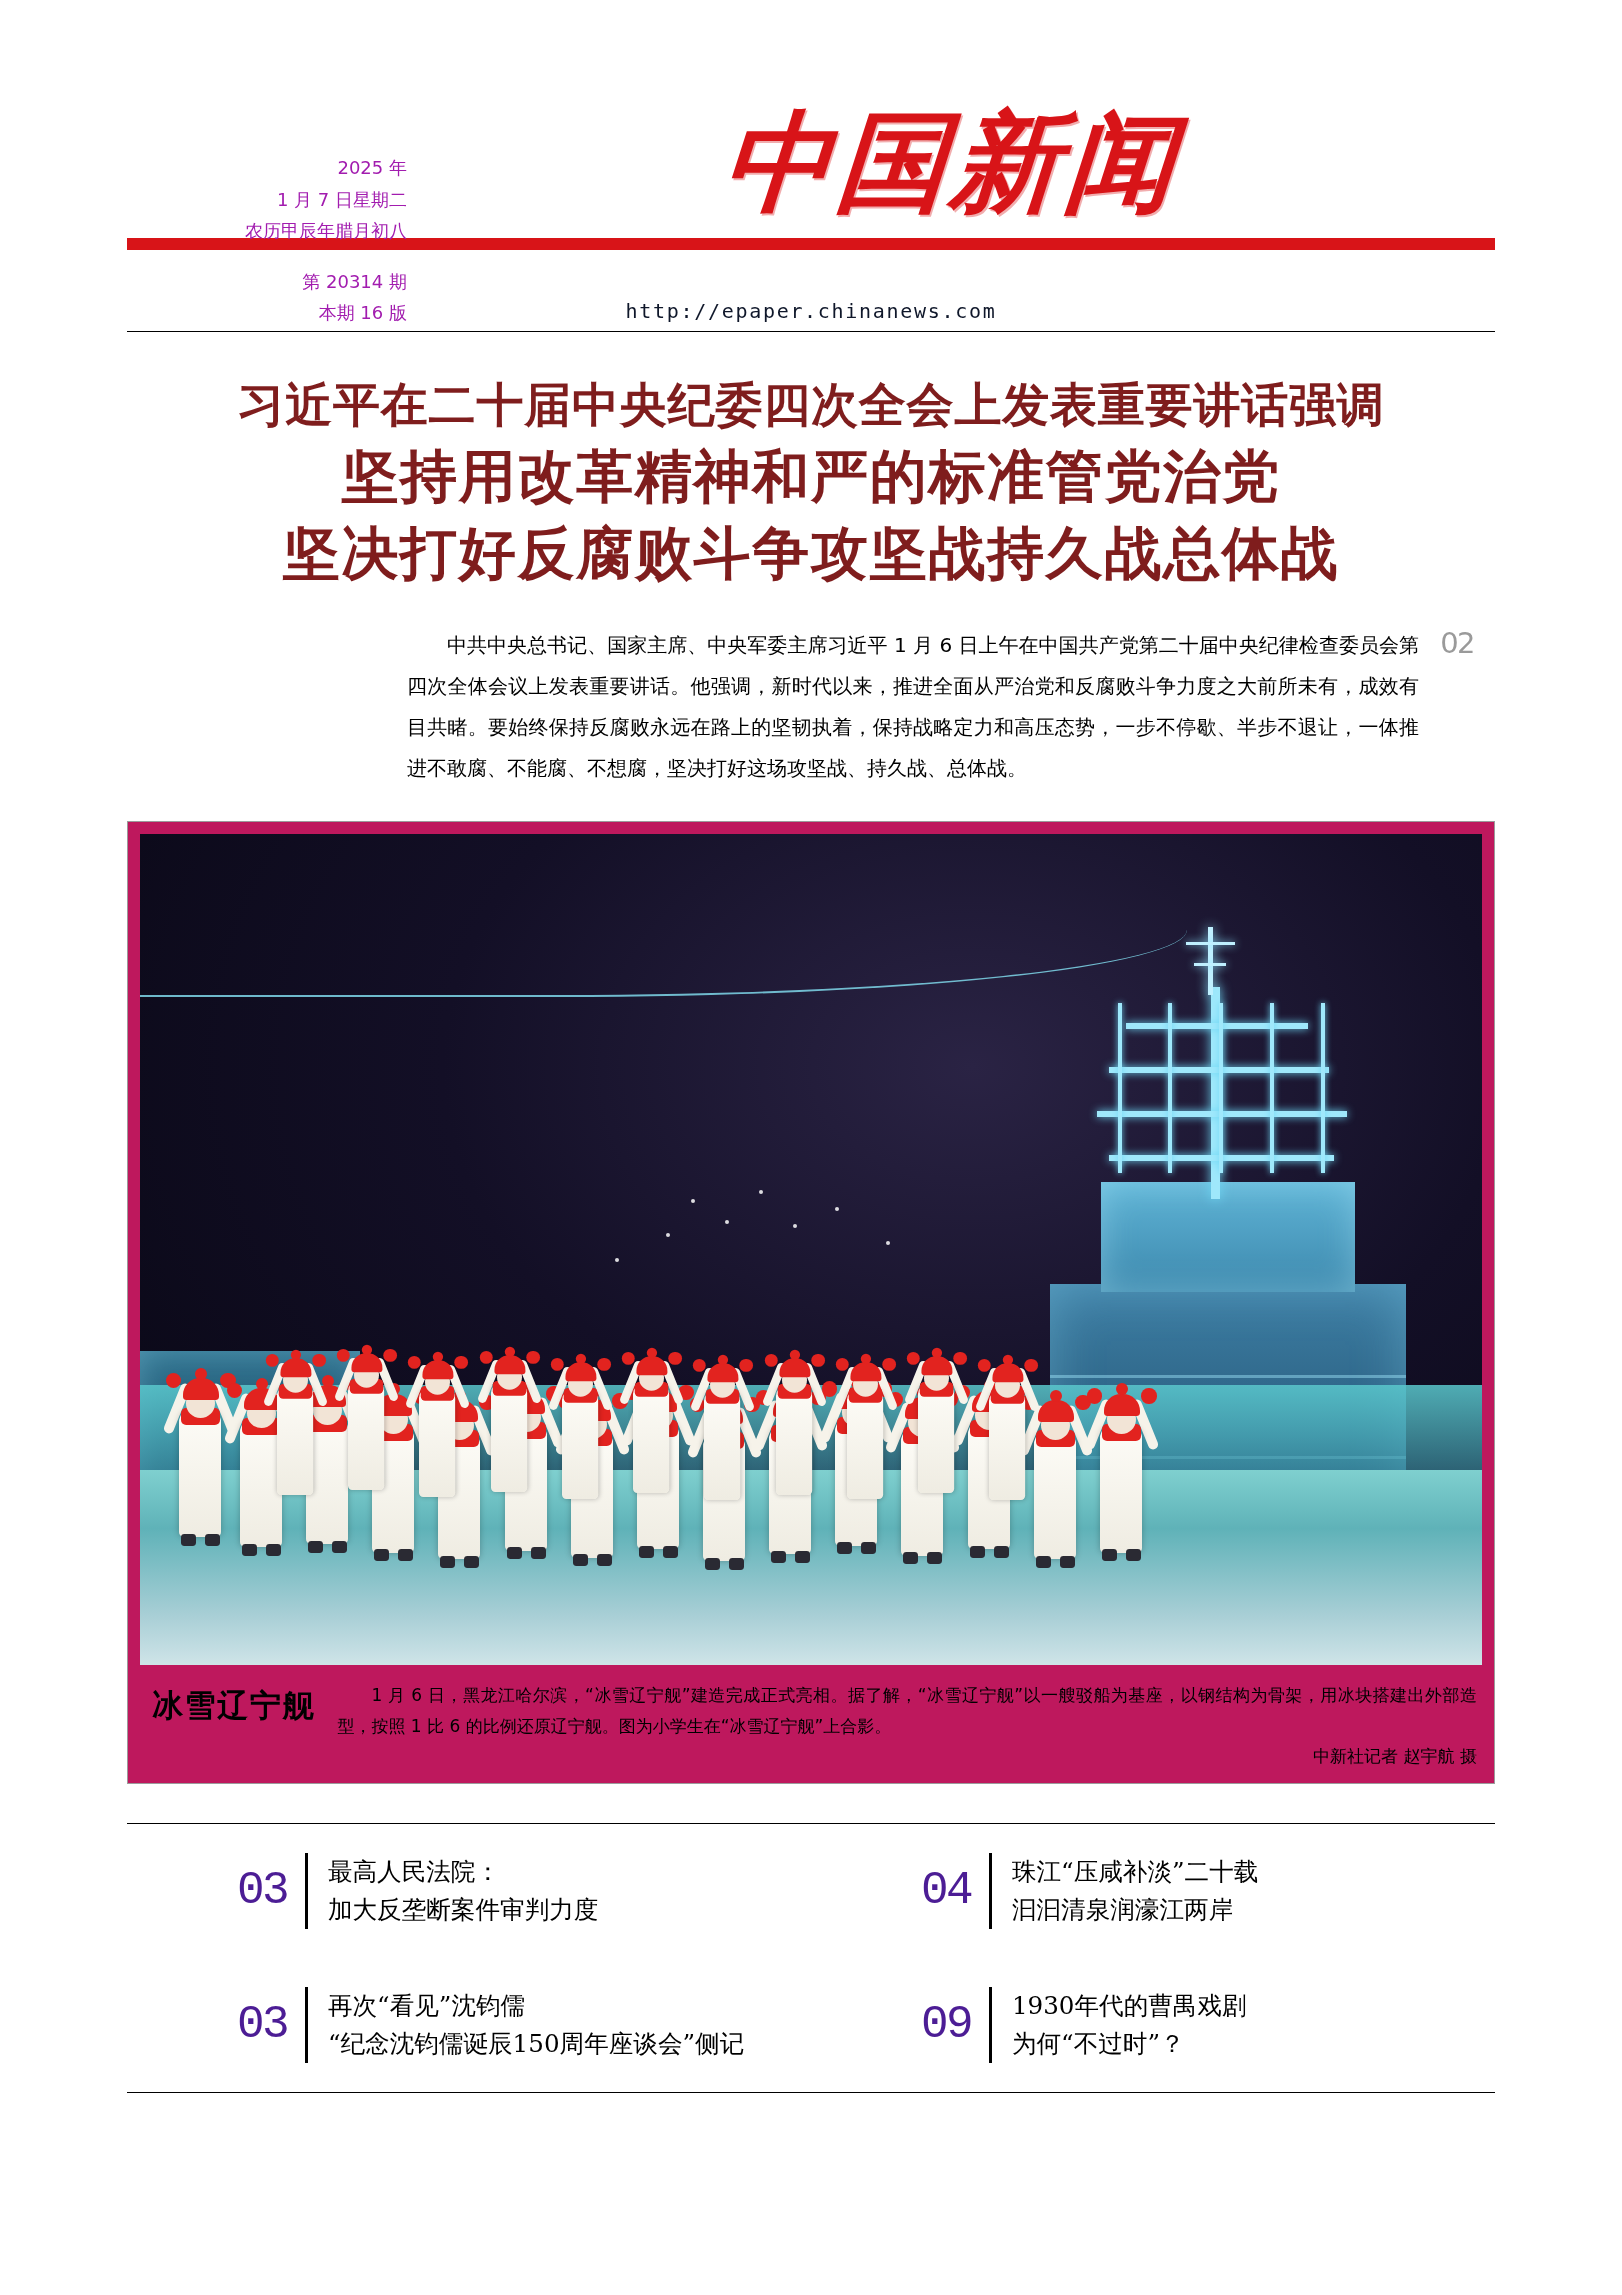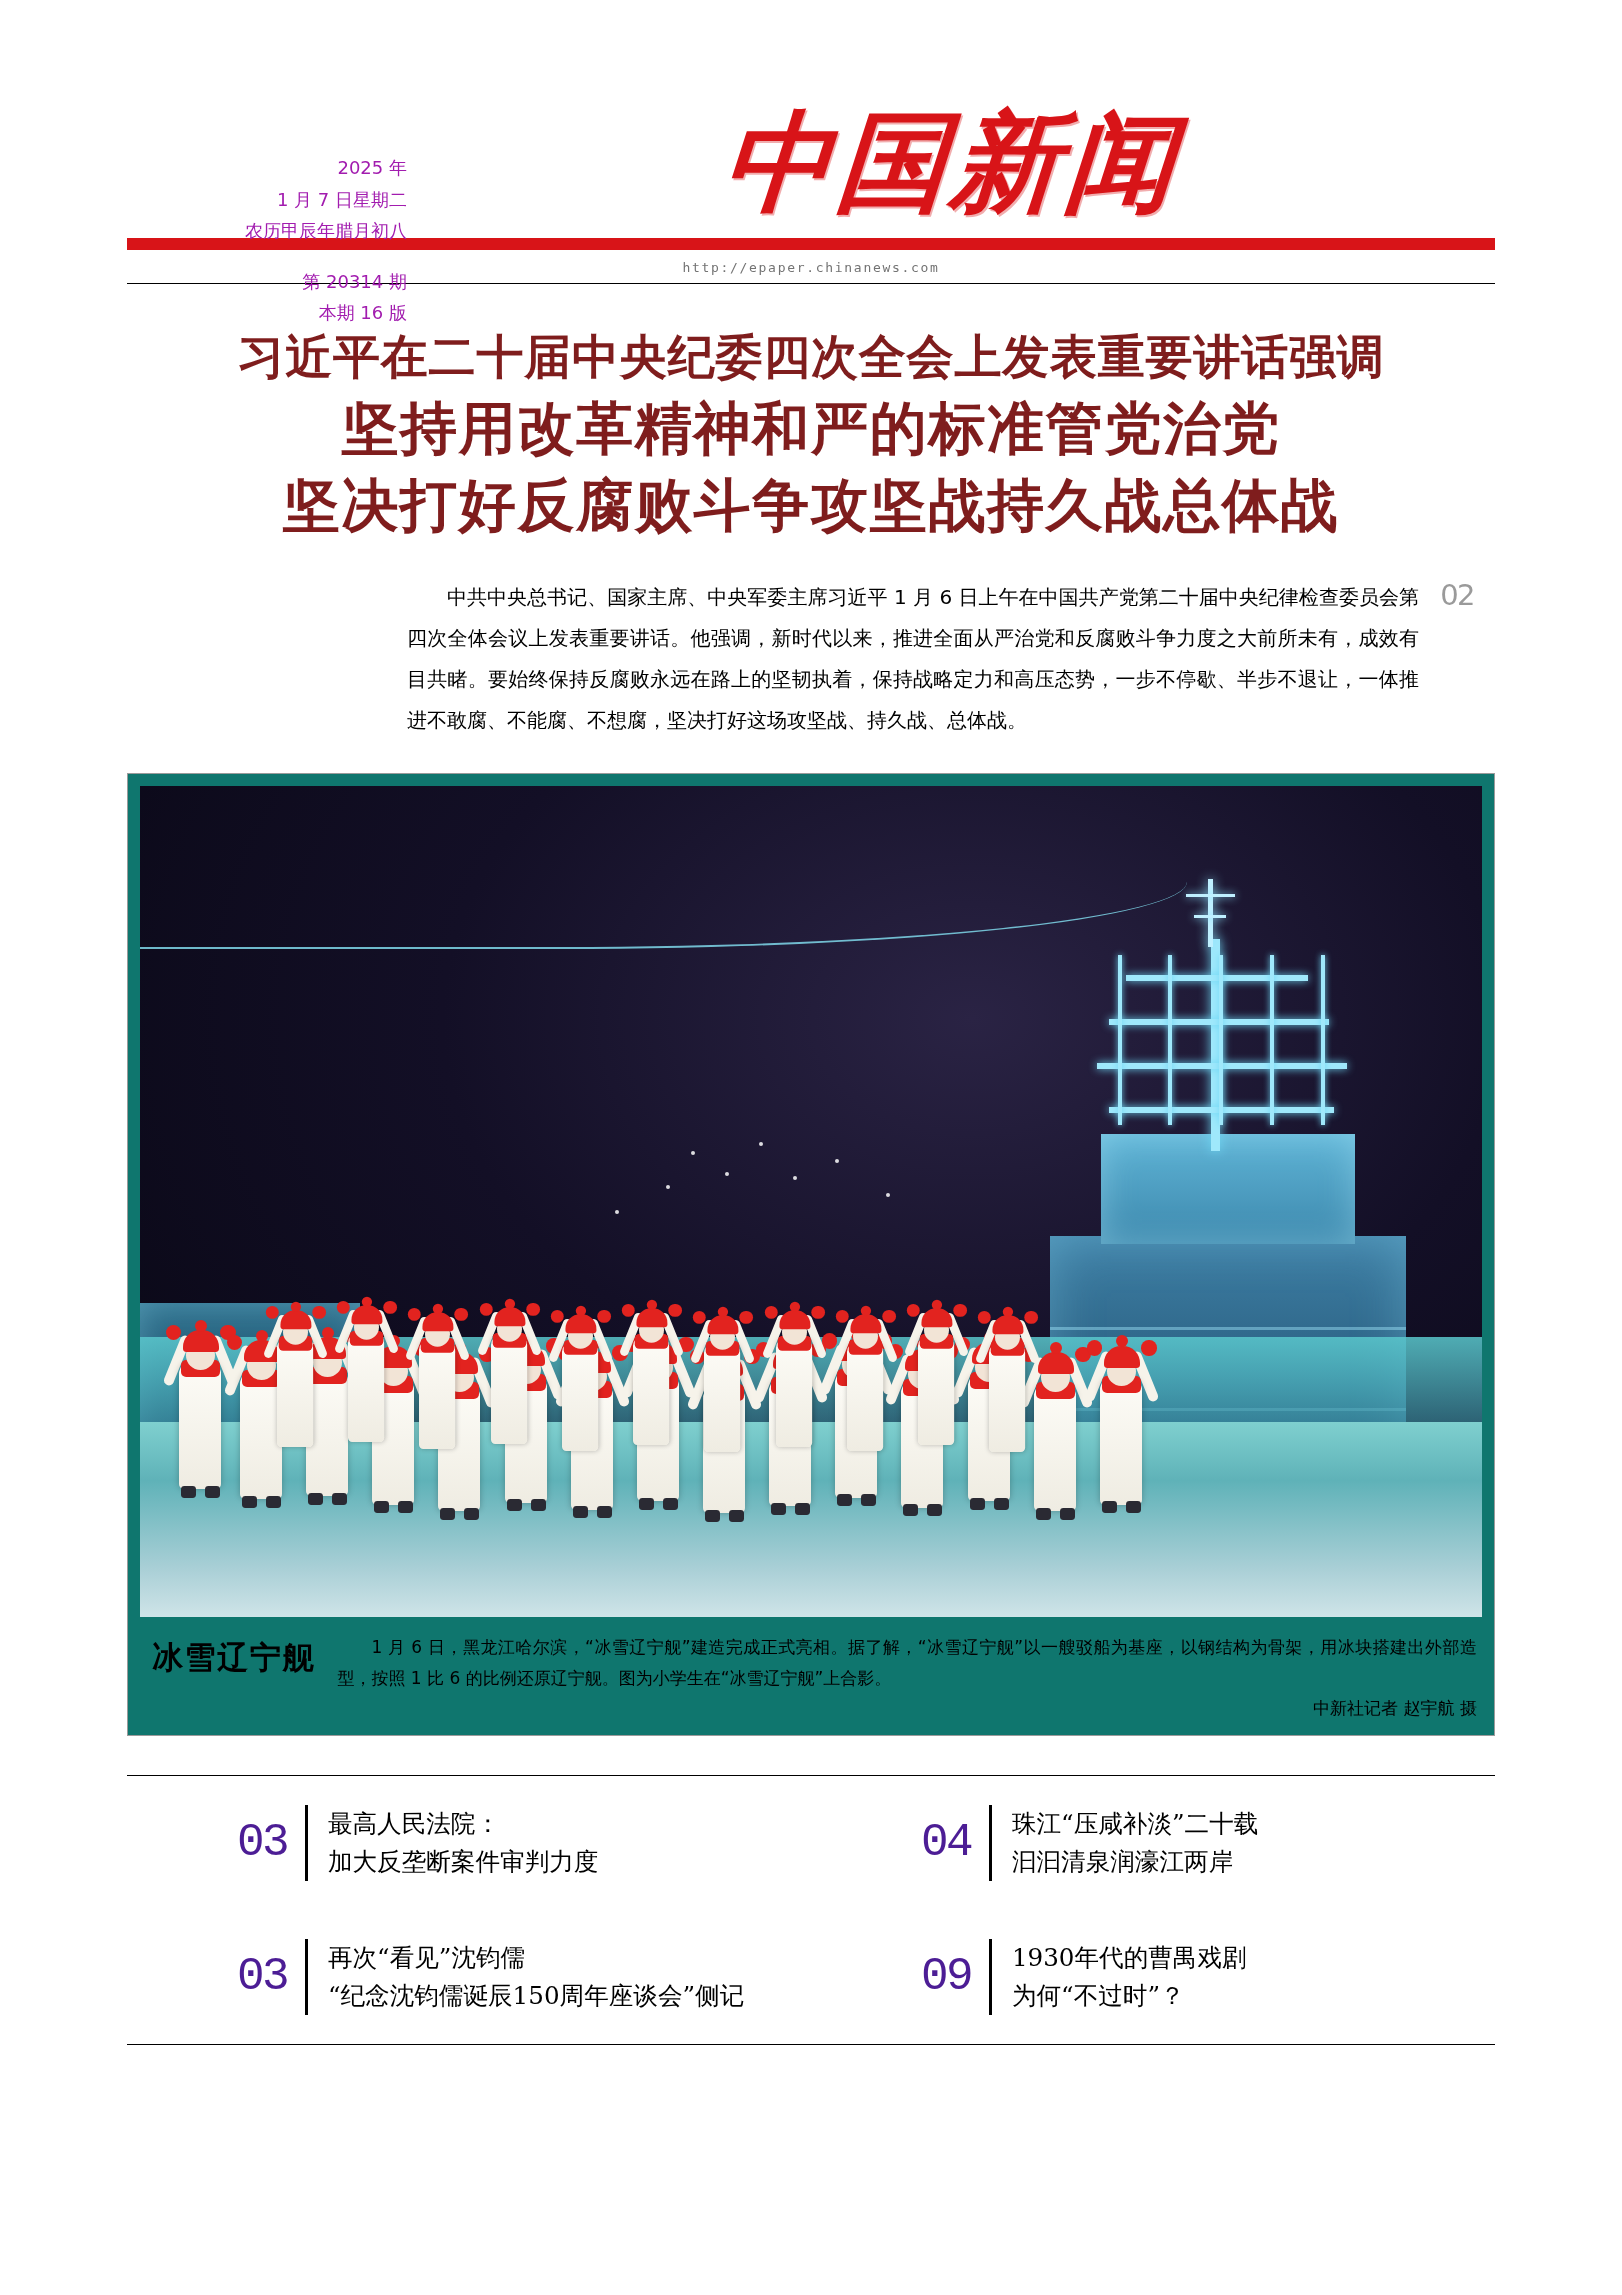--- a/index.html
+++ b/index.html
@@ -121,24 +121,25 @@
   .redbar-wrap {
     margin: 8.5px 127px 0 127px;
   }
   .redbar {
     height: 12px;
     background: #d81418;
   }
   .url-line {
     text-align: center;
     font-family: "DejaVu Sans Mono", monospace;
-    font-size: 13px;
+    font-size: 20px;
     letter-spacing: 1.7px;
-    color: #737373;
+    color: #0f172a;
     padding: 10.2px 0 0 0;
+    margin-top: 39px;
   }
   .rule-thin {
     margin: 8.5px 127px 0 127px;
     border-top: 1.7px solid #000;
   }
 
   
   .headline-block {
     margin: 44px 127px 0 127px;
     text-align: center;
@@ -187,21 +188,21 @@
     letter-spacing: -1.7px;
     padding-top: 1.7px;
   }
 
   
   .photo-block {
     margin: 32px 127px 0 127px;
     border: 1.7px solid #9b9b9b;
     padding: 12px;
     box-sizing: border-box;
-    background: #0f766e;
+    background: #be185d;
   }
   .photo {
     position: relative;
     width: 100%;
     height: 831px;
     background: radial-gradient(ellipse at 62% 28%, #2a2344 0%, #130f26 45%, #070612 100%);
     overflow: hidden;
   }
   
   .wire {

